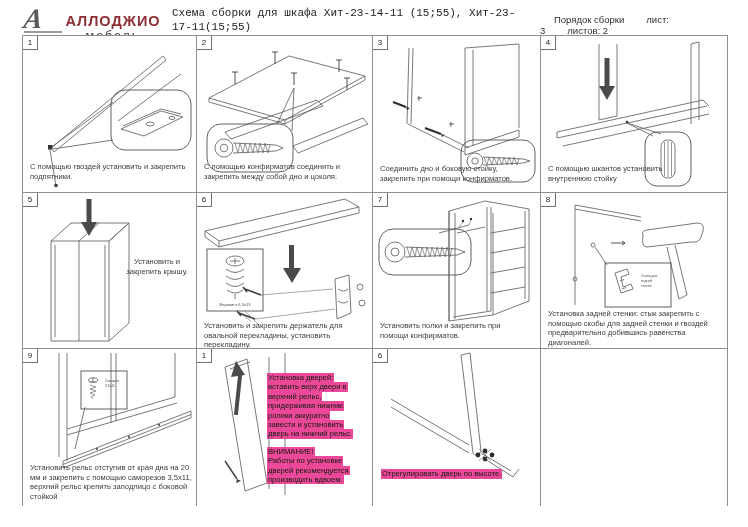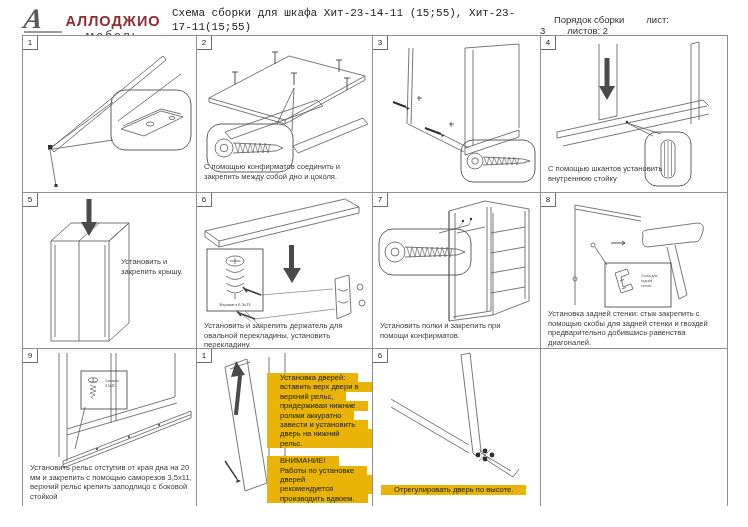--- a/index.html
+++ b/index.html
@@ -23,21 +23,21 @@
         border:1px solid #8f8f8f;box-sizing:border-box;}
   .cell{position:relative;border-right:1px solid #8f8f8f;border-bottom:1px solid #8f8f8f;
         box-sizing:border-box;overflow:hidden;background:#fff;}
   .cell.lc{border-right:none;}
   .cell.lr{border-bottom:none;}
   .badge{position:absolute;top:0;left:0;width:14px;height:13px;border-right:1px solid #6f6f6f;
          border-bottom:1px solid #6f6f6f;font-size:8px;color:#222;background:#fff;z-index:3;
          display:flex;align-items:center;justify-content:center;}
   .cap{position:absolute;font-size:7.6px;line-height:1.28;color:#3c3c3c;z-index:2;}
   svg.draw{position:absolute;left:0;top:0;z-index:1;}
-  .hl{background:#eab308;color:#0e1c0e;display:inline-block;padding:0 13px;}
+  .hl{background:#ec4899;color:#0e1c0e;display:inline-block;padding:0 1px;}
   .tblock div{line-height:9.4px;font-size:7.6px;}
   .gap{height:8px;}
 </style>
 </head>
 <body>
 
 <div class="sheet">
 
   <div class="logo-mark">А</div>
   <div class="logo-underline"></div>
@@ -66,20 +66,21 @@
           <path d="M30,110 L90,66 M30,113 L90,104"></path>
           <rect x="88" y="54" width="80" height="60" rx="14" stroke="#4f4f4f"></rect>
           <g>
             <path d="M98,93 L138,75 L160,81 L121,100 Z"></path>
             <path d="M100,90 L138,73 L158,78"></path>
             <ellipse cx="127" cy="88" rx="4" ry="2"></ellipse>
             <ellipse cx="149" cy="82" rx="3" ry="1.5"></ellipse>
           </g>
         </g>
       </svg>
+      <div class="cap" style="left:7px;top:126px;width:158px;">С помощью гвоздей установить и закрепить подпятники.</div>
     </div>
 
     <div class="cell">
       <div class="badge">2</div>
       <svg class="draw" width="175" height="156" viewBox="0 0 175 156">
         <g stroke="#6a6a6a" stroke-width="0.9" fill="none">
           <path d="M12,62 L92,20 L168,40 L88,84 Z"></path>
           <path d="M12,62 L12,66 L88,88 L88,84 M88,88 L168,44 L168,40"></path>
           <g stroke="#3d3d3d">
             <path d="M38,36 v12 M35,36 h6 M78,16 v12 M75,16 h6 M142,24 v12 M139,24 h6 M150,42 v12 M147,42 h6 M97,37 v12 M94,37 h6"></path>
@@ -114,20 +115,21 @@
           <path d="M70,99 L96,112"></path>
           <rect x="88" y="104" width="74" height="42" rx="12" stroke="#4f4f4f"></rect>
           <g>
             <circle cx="102" cy="125" r="8"></circle>
               <circle cx="102" cy="125" r="3.2"></circle>
             <path d="M110,121 L150,123 M110,129 L150,127 M150,123 L157,125 L150,127"></path>
             <path d="M111,121 l3,8 l2,-8 l3,8 l2,-8 l3,8 l2,-8 l3,8 l2,-8 l3,8 l2,-8 l3,8 l2,-8 l3,8 l2,-7" stroke-width="0.7"></path>
           </g>
         </g>
       </svg>
+      <div class="cap" style="left:7px;top:128px;width:150px;">Соединить дно и боковую стойку, закрепить при помощи конфирматов.</div>
     </div>
 
     <div class="cell lc">
       <div class="badge">4</div>
       <svg class="draw" width="185" height="156" viewBox="0 0 185 156">
         <g stroke="#6a6a6a" stroke-width="0.9" fill="none">
           <path d="M58,8 L58,84 M76,8 L76,80 M58,84 L76,80"></path>
           <path d="M150,8 L150,88 M158,6 L158,84 M150,8 L158,6"></path>
           <g fill="#4a4a4a" stroke="none">
             <rect x="63.5" y="22" width="5" height="28"></rect>
@@ -154,21 +156,21 @@
           <path d="M28,48 L48,30 L106,30 L86,48"></path>
           <path d="M86,48 L106,30 L106,130 L86,148"></path>
           <path d="M56,48 L56,148 M56,48 L76,30"></path>
           <path d="M32,52 L32,144 M82,52 L82,144"></path>
           <g fill="#4a4a4a" stroke="none">
             <rect x="63.5" y="6" width="5" height="24"></rect>
             <path d="M58,29 L74,29 L66,43 Z"></path>
           </g>
         </g>
       </svg>
-      <div class="cap" style="left:98px;top:64px;width:72px;">Установить и закрепить крышу.</div>
+      <div class="cap" style="left:98px;top:64px;width:72px;text-align:center;">Установить и закрепить крышу.</div>
     </div>
 
     <div class="cell">
       <div class="badge">6</div>
       <svg class="draw" width="175" height="156" viewBox="0 0 175 156">
         <g stroke="#6a6a6a" stroke-width="0.9" fill="none">
           <path d="M8,38 L148,6 L162,14 L22,48 Z"></path>
           <path d="M22,48 L22,54 L162,20 L162,14 M8,38 L8,44 L22,54"></path>
           <g fill="#4a4a4a" stroke="none">
             <rect x="92" y="52" width="5" height="24"></rect>
@@ -320,19 +322,19 @@
           <path d="M112,110 L140,128 L146,120 M108,104 L138,122"></path>
           <g fill="#2e2e2e" stroke="none">
             <circle cx="112" cy="102" r="2.4"></circle>
               <circle cx="119" cy="106" r="2.4"></circle>
             <circle cx="112" cy="110" r="2.4"></circle>
               <circle cx="105" cy="106" r="2.4"></circle>
           </g>
           <path d="M106,100 L118,112 M118,100 L106,112" stroke-width="0.6"></path>
         </g>
       </svg>
-      <div class="cap" style="left:8px;top:136px;width:158px;"><span class="hl">Отрегулировать дверь по высоте.</span></div>
+      <div class="cap" style="left:8px;top:120px;width:158px;"><span class="hl">Отрегулировать дверь по высоте.</span></div>
     </div>
 
     <div class="cell lc lr"></div>
 
   </div>
 </div>
 
 </body></html>

